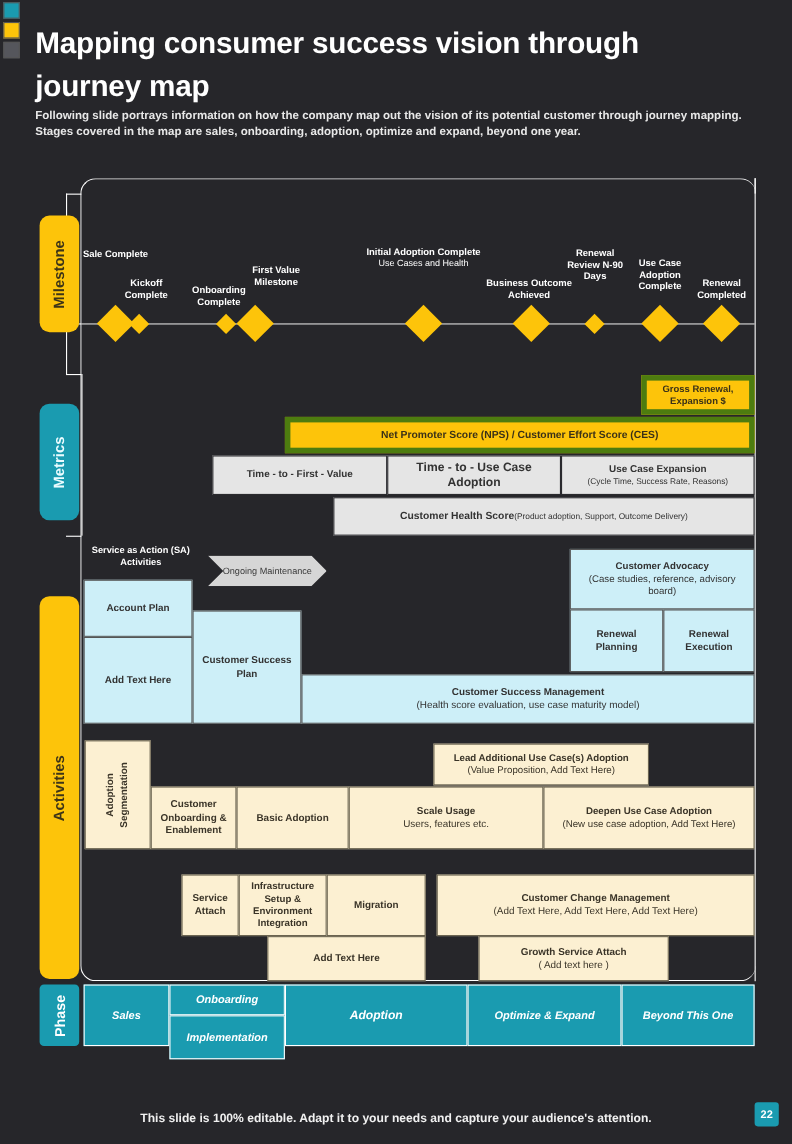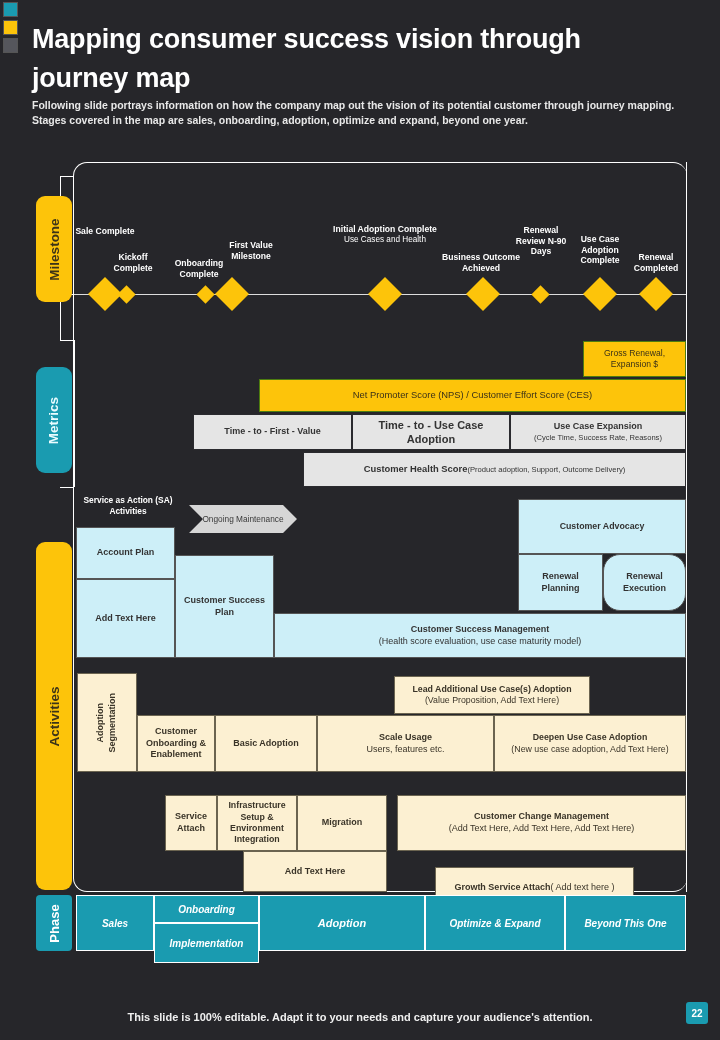--- a/index.html
+++ b/index.html
@@ -64,21 +64,21 @@
   }
   .ms-label {
     position: absolute; text-align: center; font-size: 8.6px; font-weight: bold;
     line-height: 1.25; color: #ffffff;
   }
   .ms-label .sub { font-weight: normal; font-size: 8.2px; }
 
   
   .box { position: absolute; display: flex; align-items: center; justify-content: center;
          text-align: center; padding: 2px 4px; line-height: 1.3; }
-  .b-yellow { background: #fdc40a; color: #3a3118; border: 1px solid #4d7c0f; font-weight: normal; }
+  .b-yellow { background: #fdc40a; color: #3a3118; border: 5px solid #4d7c0f; font-weight: bold; }
   .b-lightblue { background: #e5e5e5; color: #333333; border: 1px solid #2a2a2e; font-weight: bold; }
   .b-cyanfill { background: #cdeff8; color: #333333; border: 1px solid #555; font-weight: bold; }
   .b-cream { background: #fcf0d2; color: #3a3428; border: 1px solid #6b6450; font-weight: bold; }
   .b-teal { background: #1a9bb0; color: #ffffff; border: 1px solid #ffffff; font-weight: bold; font-style: italic; }
   .note { font-weight: normal; font-size: 7.6px; }
 
   .sa-label { position: absolute; font-size: 8.4px; font-weight: 600; color: #ffffff;
               text-align: center; line-height: 1.3; }
 
   .arrow {
@@ -181,23 +181,24 @@
 <div class="sa-label" style="left:80px; top:495px; width:96px;">Service as Action (SA) Activities</div>
 
 <div class="arrow" style="left:189px; top:505px; width:108px; height:28px;">Ongoing Maintenance</div>
 
 <div class="box b-cyanfill" style="left:76px; top:527px; width:99px; height:52px; font-size:9px;">Account Plan</div>
 <div class="box b-cyanfill" style="left:76px; top:579px; width:99px; height:79px; font-size:9px;">Add Text Here</div>
 <div class="box b-cyanfill" style="left:175px; top:555px; width:99px; height:103px; font-size:9px;">Customer Success Plan</div>
 
 <div class="box b-cyanfill" style="left:518px; top:499px; width:168px; height:55px; font-size:8.8px; flex-direction:column;">
   <div>Customer Advocacy</div>
+  <div style="font-weight:normal;">(Case studies, reference, advisory board)</div>
 </div>
 <div class="box b-cyanfill" style="left:518px; top:554px; width:85px; height:57px; font-size:9px;">Renewal Planning</div>
-<div class="box b-cyanfill" style="left:603px; top:554px; width:83px; height:57px; font-size:9px;border-radius:17px;">Renewal Execution</div>
+<div class="box b-cyanfill" style="left:603px; top:554px; width:83px; height:57px; font-size:9px;">Renewal Execution</div>
 
 <div class="box b-cyanfill" style="left:274px; top:613px; width:412px; height:45px; font-size:9px; flex-direction:column;">
   <div>Customer Success Management</div>
   <div style="font-weight:normal;">(Health score evaluation, use case maturity model)</div>
 </div>
 
 <div class="box b-cream" style="left:77px; top:673px; width:60px; height:99px; font-size:9px;">
   <span style="transform:rotate(-90deg); white-space:normal; width:92px; display:block; text-align:center;">Adoption Segmentation</span>
 </div>
 <div class="box b-cream" style="left:137px; top:715px; width:78px; height:57px; font-size:9px;">Customer Onboarding &amp; Enablement</div>
@@ -219,21 +220,21 @@
 
 <div class="box b-cream" style="left:165px; top:795px; width:52px; height:56px; font-size:9px;">Service Attach</div>
 <div class="box b-cream" style="left:217px; top:795px; width:80px; height:56px; font-size:8.8px;">Infrastructure Setup &amp; Environment Integration</div>
 <div class="box b-cream" style="left:297px; top:795px; width:90px; height:56px; font-size:9px;">Migration</div>
 <div class="box b-cream" style="left:397px; top:795px; width:289px; height:56px; font-size:9px; flex-direction:column;">
   <div>Customer Change Management</div>
   <div style="font-weight:normal;">(Add Text Here, Add Text Here, Add Text Here)</div>
 </div>
 
 <div class="box b-cream" style="left:243px; top:851px; width:144px; height:41px; font-size:9px;">Add Text Here</div>
-<div class="box b-cream" style="left:435px; top:851px; width:199px; height:41px; font-size:9px; flex-direction:row;margin-top:16px;">
+<div class="box b-cream" style="left:435px; top:851px; width:173px; height:41px; font-size:9px; flex-direction:column;">
   <div>Growth Service Attach</div>
   <div style="font-weight:normal;">( Add text here )</div>
 </div>
 
 <div class="box b-teal" style="left:76px; top:895px; width:78px; height:56px; font-size:10px;">Sales</div>
 <div class="box b-teal" style="left:154px; top:895px; width:105px; height:28px; font-size:10px;">Onboarding</div>
 <div class="box b-teal" style="left:154px; top:923px; width:105px; height:40px; font-size:10px;">Implementation</div>
 <div class="box b-teal" style="left:259px; top:895px; width:166px; height:56px; font-size:11px;">Adoption</div>
 <div class="box b-teal" style="left:425px; top:895px; width:140px; height:56px; font-size:10px;">Optimize &amp; Expand</div>
 <div class="box b-teal" style="left:565px; top:895px; width:121px; height:56px; font-size:10px;">Beyond This One</div>

